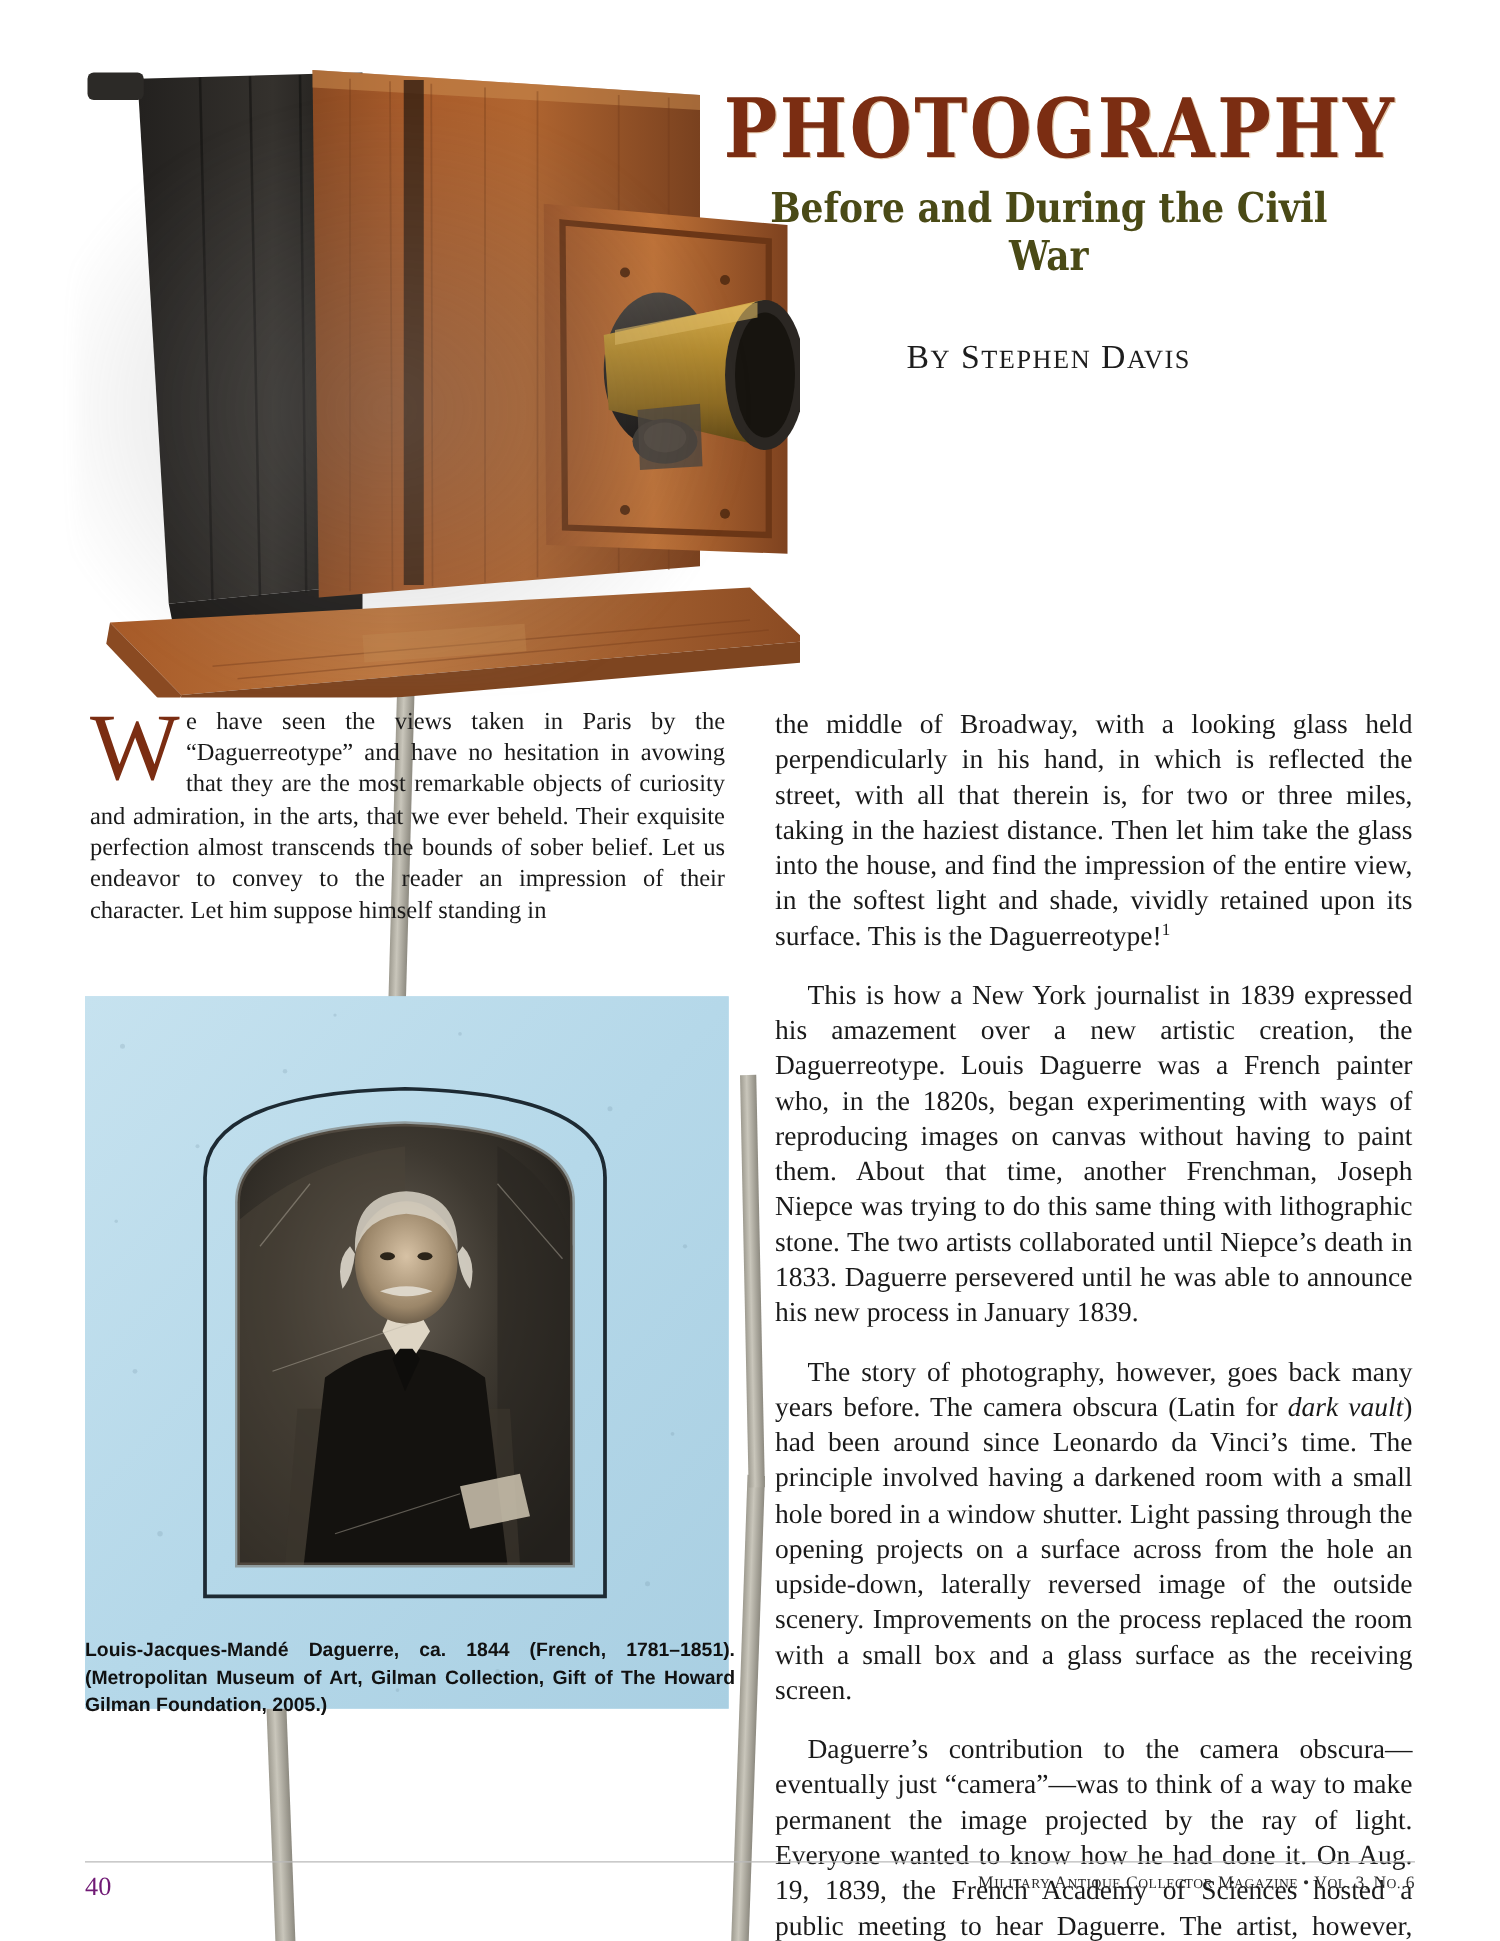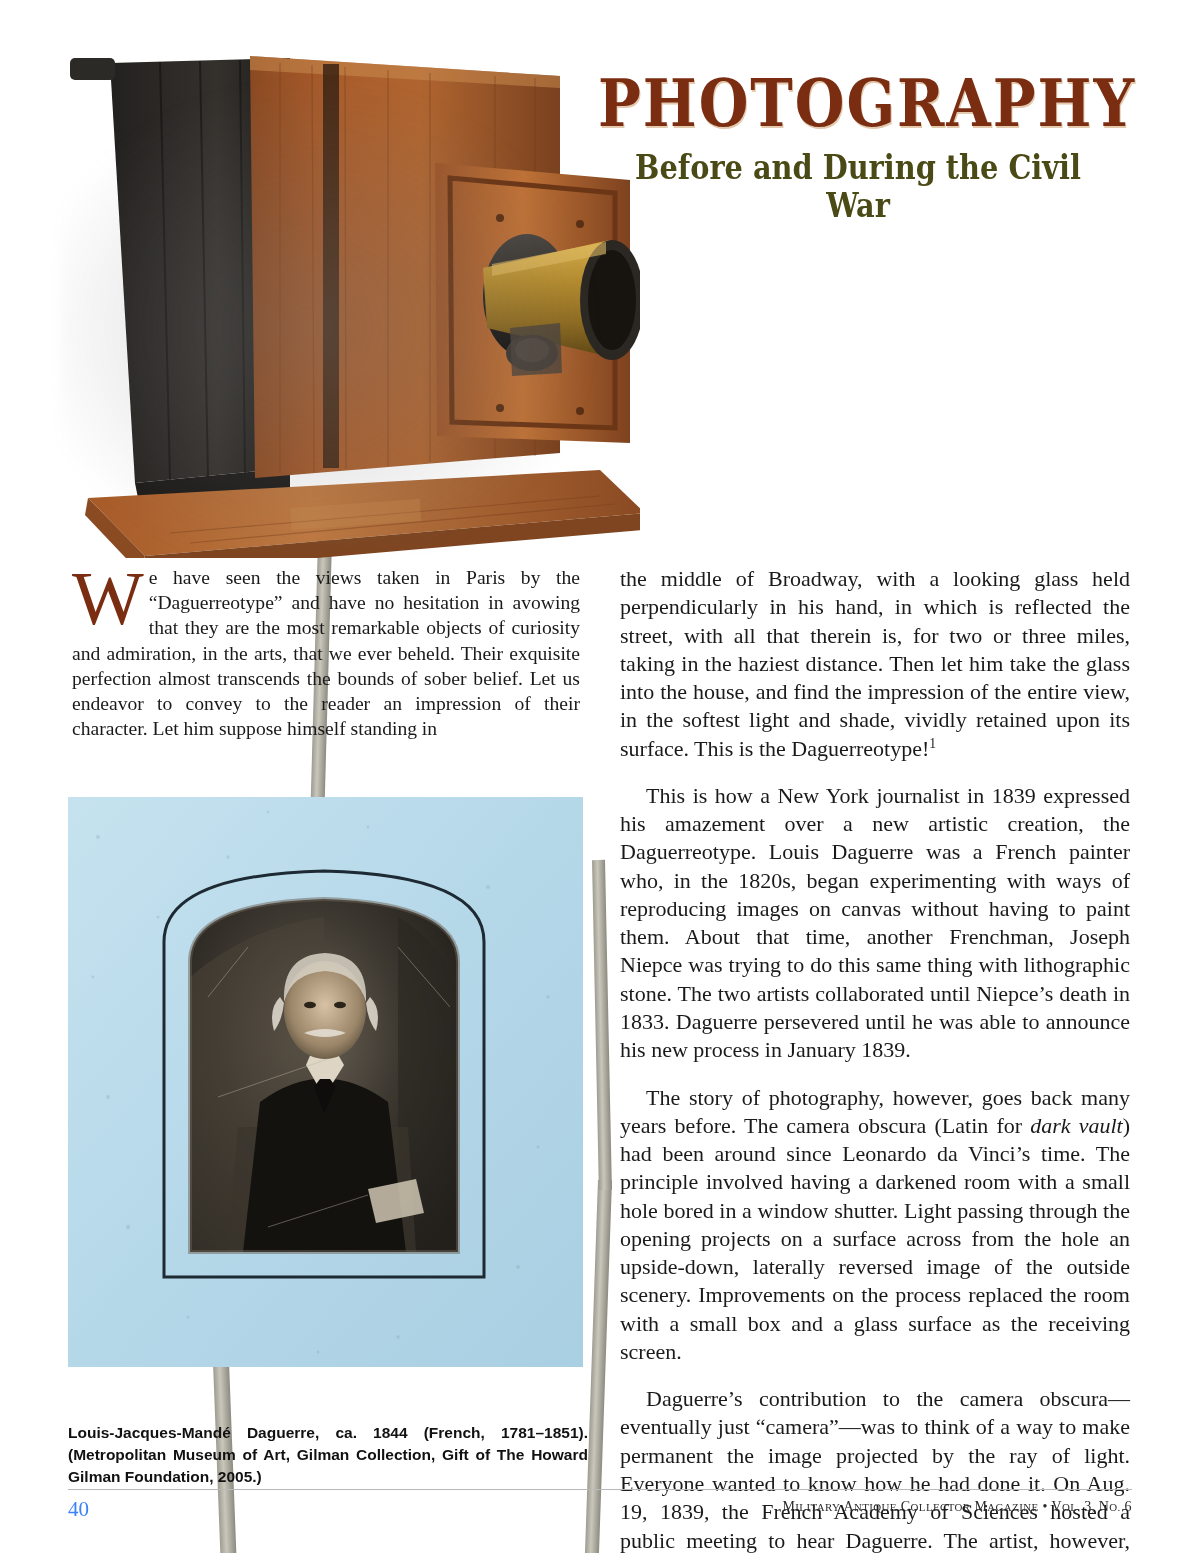--- a/index.html
+++ b/index.html
@@ -12,21 +12,21 @@
     height: 1553px;
     position: relative;
     font-family: "Liberation Serif", serif;
     color: #1a1a1a;
     overflow: hidden;
   }
 
   
   .title-block {
     position: absolute;
-    left: 598px;
+    left: 579px;
     top: 70px;
     width: 520px;
     text-align: center;
   }
   .title-main {
     font-family: "DejaVu Serif", serif;
     font-weight: bold;
     font-size: 57px;
     letter-spacing: 2px;
     color: #7b2d12;
@@ -84,21 +84,21 @@
     top: 797px;
     width: 515px;
     height: 570px;
     background: #b9dced;
   }
 
   
   .caption {
     position: absolute;
     left: 68px;
-    top: 1422px;
+    top: 1310px;
     width: 520px;
     font-family: "Liberation Sans", sans-serif;
     font-weight: bold;
     font-size: 15.5px;
     line-height: 1.42;
     color: #111;
     text-align: justify;
   }
 
   
@@ -140,21 +140,21 @@
 
   em.italic { font-style: italic; }
   sup { font-size: 0.62em; vertical-align: super; line-height: 0; }
 
   
   .folio {
     position: absolute;
     left: 68px;
     top: 1497px;
     font-size: 21px;
-    color: #3b82f6;
+    color: #701a75;
   }
   .footer-rule {
     position: absolute;
     left: 68px;
     top: 1489px;
     width: 1064px;
     height: 1px;
     background: #b9b9b9;
   }
   .footer-text {
@@ -263,20 +263,21 @@
       <line x1="130" y1="505" x2="560" y2="468"></line>
       <line x1="150" y1="515" x2="575" y2="476"></line>
     </g>
     <rect x="250" y="480" width="130" height="22" fill="#c88c51" opacity="0.35" transform="rotate(-4 250 480)"></rect>
   </svg>
 </div>
 
 <div class="title-block">
   <div class="title-main">PHOTOGRAPHY</div>
   <div class="title-sub">Before and During the Civil War</div>
+  <div class="byline"><span style="font-size: 1em;">B</span><span style="font-size: 0.78em;">Y</span> <span style="font-size: 1em;">S</span><span style="font-size: 0.78em;">TEPHEN</span> <span style="font-size: 1em;">D</span><span style="font-size: 0.78em;">AVIS</span></div>
 </div>
 
 <div class="col-left">
   <p class="dropcap-para">
     <span class="dropcap">W</span><span>e have seen the views taken in Paris by the “Daguerreotype” and have no hesitation in avowing that they are the most remarkable objects of curiosity and admiration, in the arts, that we ever beheld. Their exquisite perfection almost transcends the bounds of sober belief. Let us endeavor to convey to the reader an impression of their character. Let him suppose himself standing in</span>
   </p>
 </div>
 
 <div class="col-right">
   <p><span>the middle of Broadway, with a looking glass held perpendicularly in his hand, in which is reflected the street, with all that therein is, for two or three miles, taking in the haziest distance. Then let him take the glass into the house, and find the impression of the entire view, in the softest light and shade, vividly retained upon its surface. This is the Daguerreotype!</span><sup>1</sup></p>

